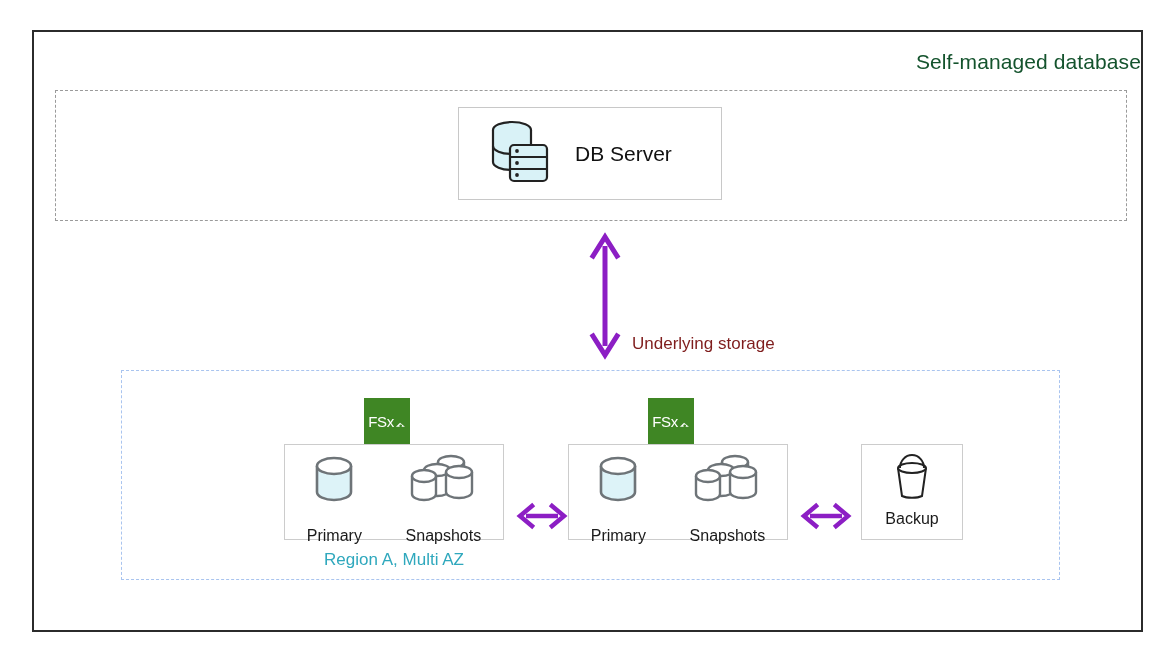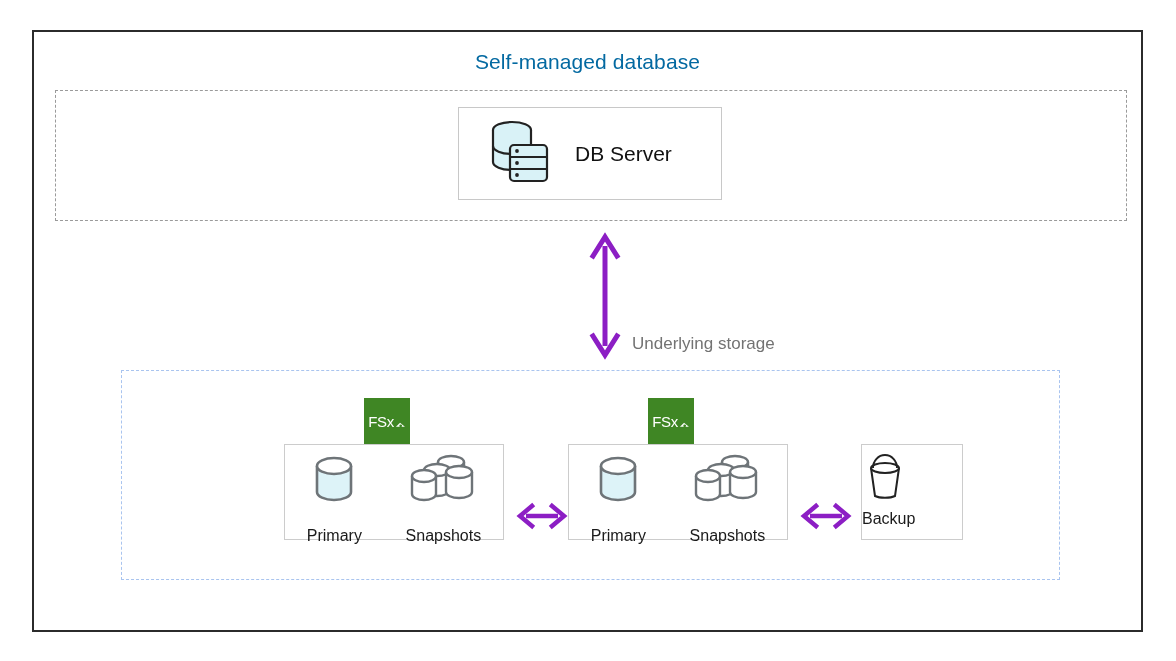--- a/index.html
+++ b/index.html
@@ -26,23 +26,23 @@
     box-sizing: border-box;
     background: #ffffff;
   }
 
   
   .diagram-title {
     position: absolute;
     left: 0;
     top: 18px;
     width: 100%;
-    text-align: center;
+    text-align: right;
     font-size: 21px;
-    color: #0369a1;
+    color: #14532d;
     letter-spacing: 0.1px;
   }
 
   
   .group-top {
     position: absolute;
     left: 21px;
     top: 58px;
     width: 1072px;
     height: 131px;
@@ -76,21 +76,21 @@
     left: 551px;
     top: 200px;
     width: 40px;
     height: 128px;
   }
   .storage-caption {
     position: absolute;
     left: 598px;
     top: 302px;
     font-size: 17px;
-    color: #737373;
+    color: #7f1d1d;
     white-space: nowrap;
   }
 
   
   .group-bottom {
     position: absolute;
     left: 87px;
     top: 338px;
     width: 939px;
     height: 210px;
@@ -163,20 +163,21 @@
     position: absolute;
     left: 827px;
     top: 412px;
     width: 102px;
     height: 96px;
     border: 1.5px solid #cccccc;
     box-sizing: border-box;
     background: #ffffff;
     display: flex;
     flex-direction: column;
+    align-items: center;
     padding-top: 9px;
     gap: 3px;
   }
   .backup-label {
     font-size: 16px;
     color: #1a1a1a;
     line-height: 1;
   }
 
   
@@ -259,20 +260,21 @@
               <path d="M38 18 V38 A13 6 0 0 0 64 38 V18"></path>
               <ellipse cx="51" cy="18" rx="13" ry="6"></ellipse>
               <path d="M4 22 V40 A12 6 0 0 0 28 40 V22"></path>
               <ellipse cx="16" cy="22" rx="12" ry="6"></ellipse>
             </g>
           </svg>
         </span>
         <span class="node-cell-label">Snapshots</span>
       </div>
     </div>
+    <div class="region-caption">Region A, Multi AZ</div>
   </div>
 
   <div class="region b">
     <div class="fsx-badge">
       <span class="fsx-text">
         <span>FSx</span>
         <svg class="fsx-mark" width="11" height="11" viewBox="0 0 12 12">
           <path d="M1 8.5 L5.5 4.2 L10.8 8.5 Z" fill="#ffffff"></path>
           <circle cx="6.2" cy="7.4" r="1.5" fill="#3f8624"></circle>
         </svg>

